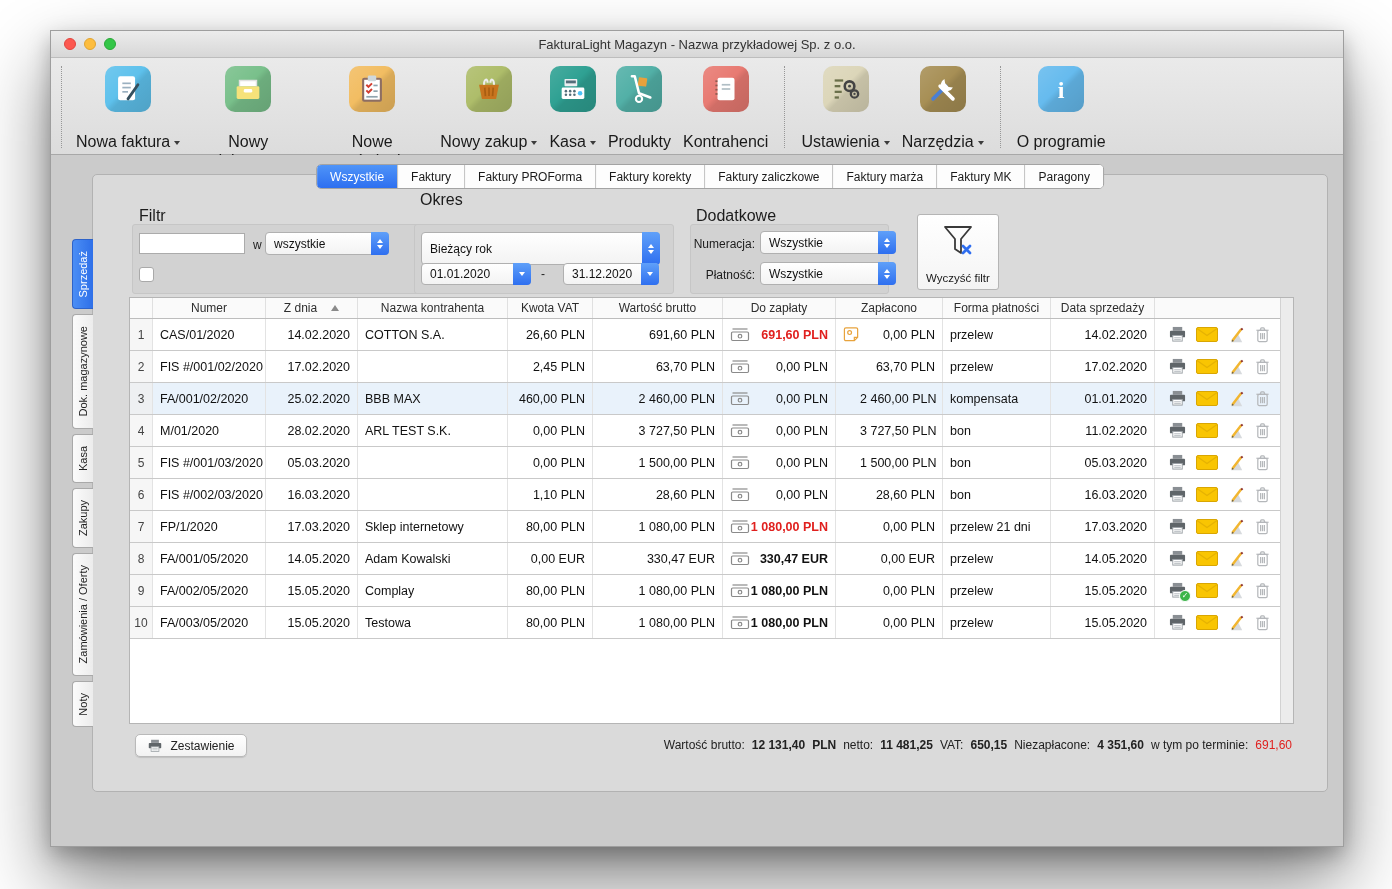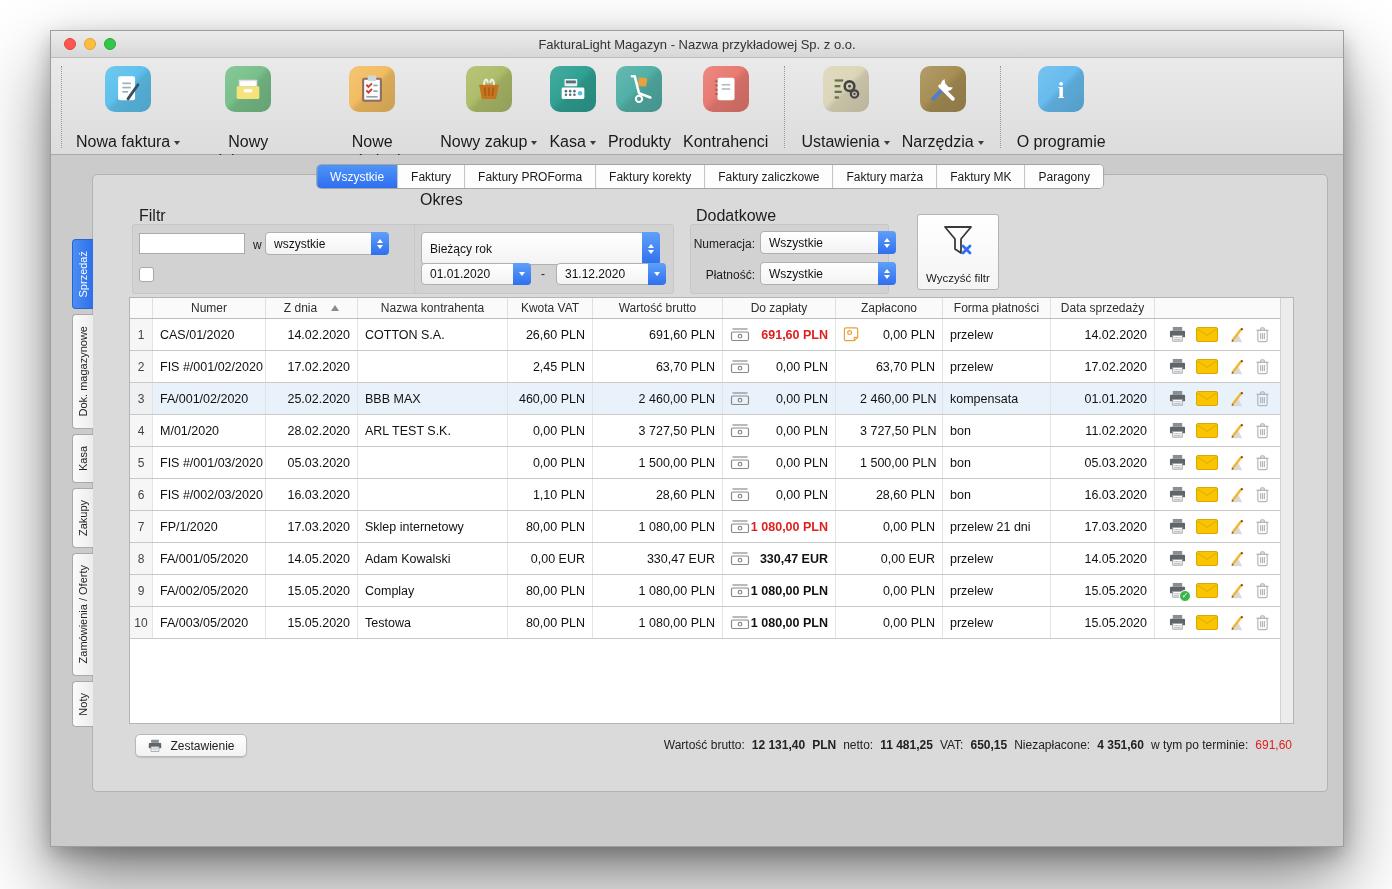--- a/index.html
+++ b/index.html
@@ -316,21 +316,21 @@
               <span class="down"></span>
             </span>
         </div>
         <div class="popup" style="left:6px;top:38px;width:110px;height:22px">
           <span>01.01.2020</span>
           <span class="cap">
               <span class="down"></span>
             </span>
         </div>
         <span class="conn" style="left:126px;top:42px">-</span>
-        <div class="popup" style="left:141px;top:38px;width:110px;height:22px">
+        <div class="popup" style="left:148px;top:38px;width:96px;height:22px">
           <span>31.12.2020</span>
           <span class="cap">
               <span class="down"></span>
             </span>
         </div>
       </div>
 
       <div class="group-label" style="left:603px;top:32px">Dodatkowe</div>
       <div class="group-box" style="left:597px;top:49px;width:199px;height:70px">
         <span class="fieldlab" style="left:0px;top:12px;width:64px">Numeracja:</span>

